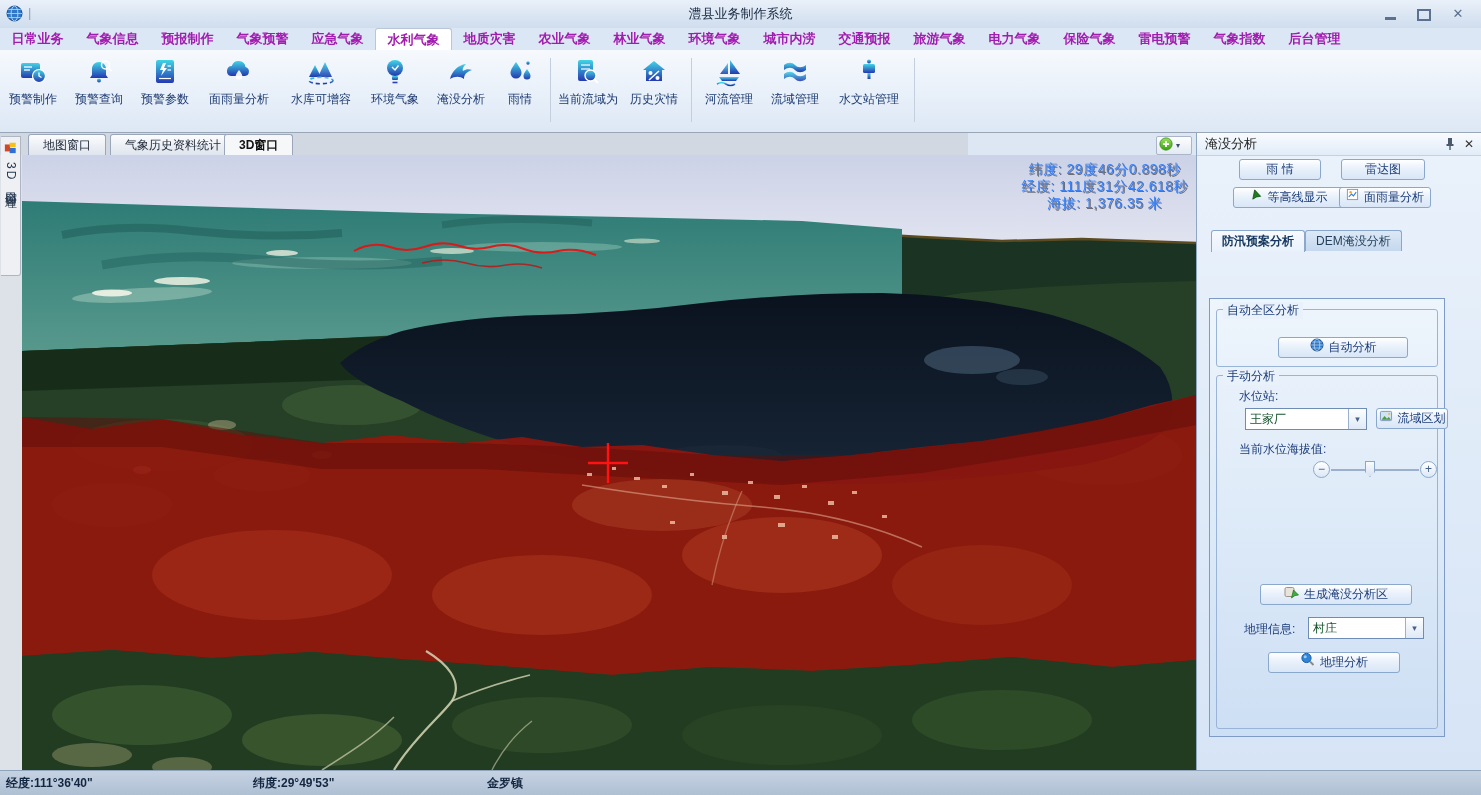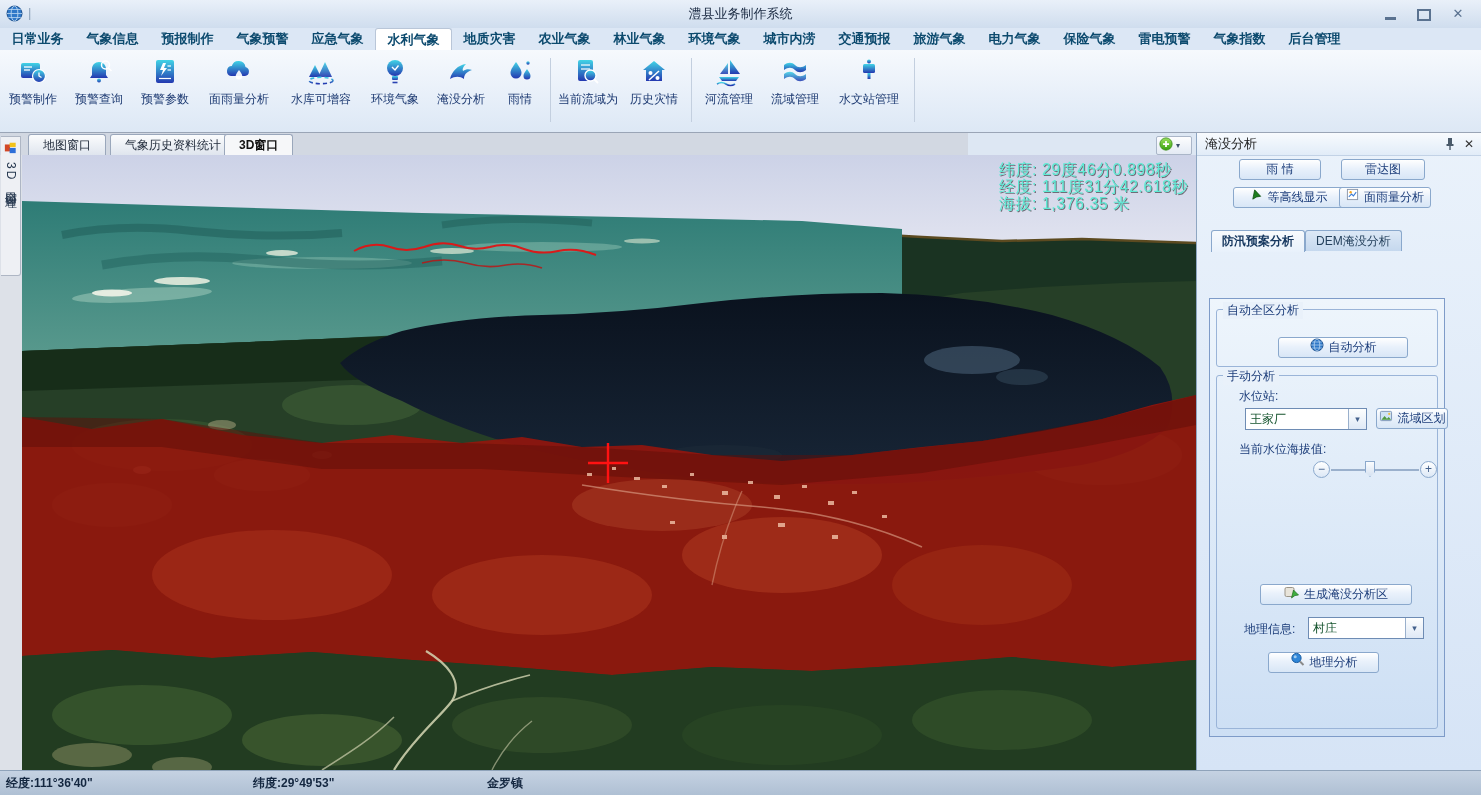--- a/index.html
+++ b/index.html
@@ -17,21 +17,21 @@
   .winbtn{top:6px;width:30px;height:16px;text-align:center;color:#5a7290;cursor:default;}
   .btn-min{right:76px;}
   .btn-min i{display:inline-block;width:11px;height:3px;background:#5a7290;margin-top:9px;}
   .btn-max{right:42px;}
   .btn-max i{display:inline-block;width:10px;height:8px;border:2px solid #5a7290;margin-top:3px;}
   .btn-close{right:8px;font-size:13px;font-weight:bold;line-height:16px;}
 
   
   .menubar{left:0;top:28px;width:1481px;height:22px;background:#dce7f5;display:flex;}
   .mtab{min-width:73px;text-align:center;line-height:22px;font-size:13px;font-weight:bold;
-    color:#0c4a6e;padding:0 1px;cursor:default;}
+    color:#a21caf;padding:0 1px;cursor:default;}
   .mtab.active{background:#ffffff;border:1px solid #b9c6d8;border-bottom:none;
     border-radius:3px 3px 0 0;line-height:21px;text-align:center;}
 
   
   .ribbon{left:0;top:50px;width:1481px;height:83px;
     background:linear-gradient(#f6f9fd,#e4edf8 70%,#dde8f5);
     border-bottom:1px solid #9aa5b6;display:flex;align-items:flex-start;padding-top:6px;box-sizing:border-box;}
   .ritem{width:66px;display:flex;flex-direction:column;align-items:center;gap:3px;cursor:default;}
   .ritem.wide{width:82px;}
   .ricon{width:32px;height:32px;display:flex;align-items:center;justify-content:center;}
@@ -52,21 +52,21 @@
 
   
   .lstrip{left:0;top:155px;width:22px;height:615px;background:#dde1e8;border-right:1px solid #bfc6d2;}
   .vtab{left:1px;top:-19px;width:20px;height:140px;background:#eef0f4;border:1px solid #aeb6c4;
     border-left:none;border-radius:0 0 3px 0;display:flex;flex-direction:column;align-items:center;padding-top:3px;box-sizing:border-box;}
   .vtab-label{writing-mode:vertical-rl;font-size:12px;color:#26384f;margin-top:4px;letter-spacing:2px;}
 
   
   .map{left:22px;top:155px;width:1174px;height:615px;background:#12251a;}
   .map svg{display:block;}
-  .coords{right:8px;top:6px;text-align:left;color:#5eead4;font-size:16px;line-height:17px;
+  .coords{right:8px;top:6px;text-align:center;color:#3b82f6;font-size:14px;line-height:17px;
     text-shadow:1px 1px 0 rgba(90,90,100,.85);letter-spacing:.5px;}
 
   
   .panel{left:1196px;top:133px;width:285px;height:637px;
     background:linear-gradient(#eaf2fb,#d6e4f6);border-left:1px solid #8ea6c2;box-sizing:border-box;}
   .p-header{left:0;top:0;width:285px;height:22px;background:linear-gradient(#f8fbfe,#e1ecf8);
     border-bottom:1px solid #c2d2e6;}
   .p-title{left:8px;top:0;line-height:22px;font-size:13px;color:#1b1b1b;}
   .p-pin{right:26px;top:4px;}
   .p-close{right:8px;top:0;line-height:22px;font-size:12px;font-weight:bold;color:#333;}
@@ -537,21 +537,21 @@
         </span>
         <span>生成淹没分析区</span>
       </div>
 
       <span class="abs field-label" style="left:27px;top:245px">地理信息:</span>
       <div class="abs combo" style="left:91px;top:241px;width:116px;height:22px">
         <span class="combo-val">村庄</span>
         <span class="combo-btn">▾</span>
       </div>
 
-      <div class="abs pbtn" style="left:51px;top:276px;width:111px">
+      <div class="abs pbtn" style="left:51px;top:276px;width:132px">
         <span>
           <svg width="15" height="15" viewBox="0 0 15 15">
               <circle cx="6.5" cy="6" r="4.6" fill="#2f86d8" stroke="#1a5ca0"></circle>
               <circle cx="5.2" cy="4.8" r="1.5" fill="#9fccf0"></circle>
               <line x1="10" y1="9.5" x2="13.5" y2="13" stroke="#8a8a8a" stroke-width="2"></line>
             </svg>
         </span>
         <span>地理分析</span>
       </div>
     </div>

